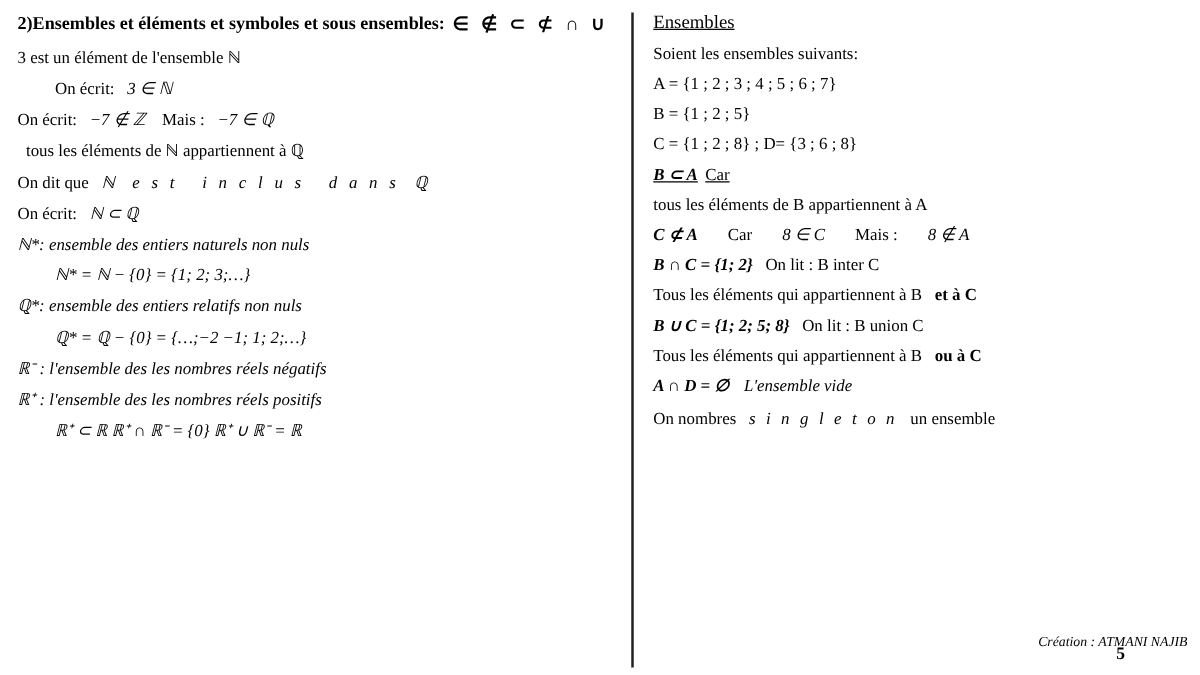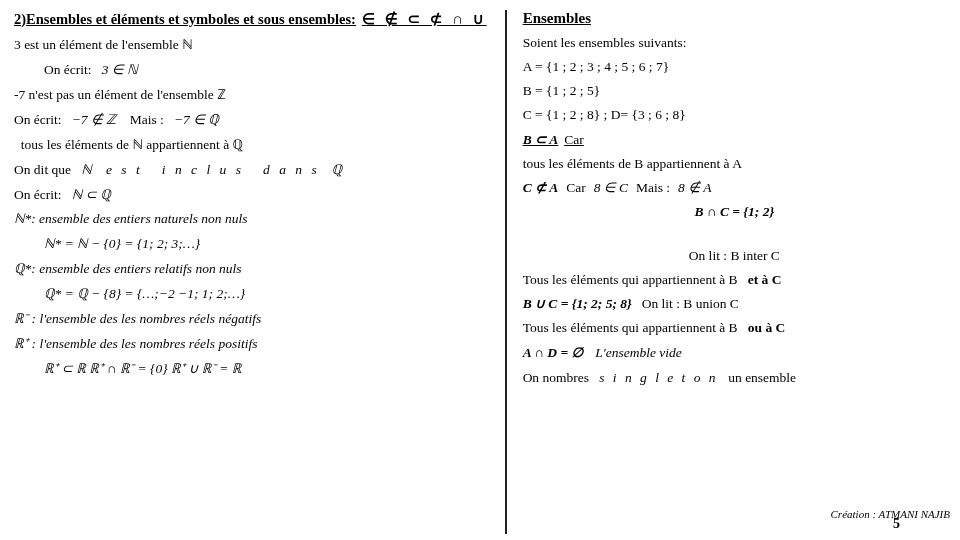--- a/index.html
+++ b/index.html
@@ -37,21 +37,20 @@
       padding-left: 10px;
     }
 
     .title {
       font-size: 14.5px;
       font-weight: bold;
       margin-bottom: 7px;
       display: flex;
       align-items: center;
       gap: 6px;
-      text-decoration: underline;
     }
 
     .title-symbols {
       font-size: 15px;
       letter-spacing: 3px;
     }
 
     .line {
       margin-bottom: 4px;
       line-height: 1.55;
@@ -63,21 +62,21 @@
 
     .bold { font-weight: bold; }
     .italic { font-style: italic; }
 
     .math {
       font-style: italic;
     }
 
     .section-title {
       font-size: 15px;
-      font-weight: bold;
+      font-weight: normal;
       text-decoration: underline;
       margin-bottom: 6px;
     }
 
     .right-line {
       margin-bottom: 3.5px;
       line-height: 1.52;
     }
 
     .spaced-letters {
@@ -100,23 +99,20 @@
     <div class="line">
       <span>3 est un élément de l'ensemble  ℕ</span>
     </div>
 
     <div class="line indent">
       <span>On écrit:</span>
       &nbsp;
       <span class="math">3 ∈ ℕ</span>
     </div>
 
-    <div class="line">
-      <span>-7  n'est pas un élément de l'ensemble   ℤ</span>
-    </div>
 
     <div class="line">
       <span>On écrit:</span>
       &nbsp;
       <span class="math">−7 ∉ ℤ</span>
       &nbsp;&nbsp;
       <span>Mais :</span>
       &nbsp;
       <span class="math">−7 ∈ ℚ</span>
     </div>
@@ -144,21 +140,21 @@
 
     <div class="line indent">
       <span class="math">ℕ* = ℕ − {0} = {1; 2; 3;…}</span>
     </div>
 
     <div class="line">
       <span class="italic">ℚ*: ensemble des entiers relatifs non nuls</span>
     </div>
 
     <div class="line indent">
-      <span class="math">ℚ* = ℚ − {8} = {…;−2 −1; 1; 2;…}</span>
+      <span class="math">ℚ* = ℚ − {0} = {…;−2 −1; 1; 2;…}</span>
     </div>
 
     <div class="line">
       <span class="italic">ℝ⁻ : l'ensemble des les nombres  réels négatifs</span>
     </div>
 
     <div class="line" style="margin-top:4px;">
       <span class="italic">ℝ⁺ : l'ensemble des les nombres  réels positifs</span>
     </div>
 
@@ -195,29 +191,29 @@
 
     <div class="right-line" style="display:flex; align-items:center; gap:6px; margin-top:4px;text-decoration:underline;">
       <span class="math bold">B ⊂ A</span>
       <span>Car</span>
     </div>
 
     <div class="right-line">
       <span>tous les éléments de  B  appartiennent à A</span>
     </div>
 
-    <div class="right-line" style="display:flex; align-items:flex-end; gap:8px; margin-top:3px;">
+    <div class="right-line" style="display:flex; align-items:flex-end; gap:24px; margin-top:3px;">
       <span class="math bold">C ⊄ A</span>
       <span>Car</span>
       <span class="math">8 ∈ C</span>
       <span>Mais :</span>
       <span class="math">8 ∉ A</span>
     </div>
 
-    <div class="right-line" style="display:flex; align-items:center; gap:23px; margin-top:4px;flex-direction:column;">
+    <div class="right-line" style="display:flex; align-items:center; gap:10px; margin-top:4px;">
       <span class="math bold">B ∩ C = {1; 2}</span>
       <span>On lit : B inter C</span>
     </div>
 
     <div class="right-line">
       <span>Tous les éléments qui appartiennent à B</span>
       &nbsp;
       <span class="bold">et à C</span>
     </div>
 

